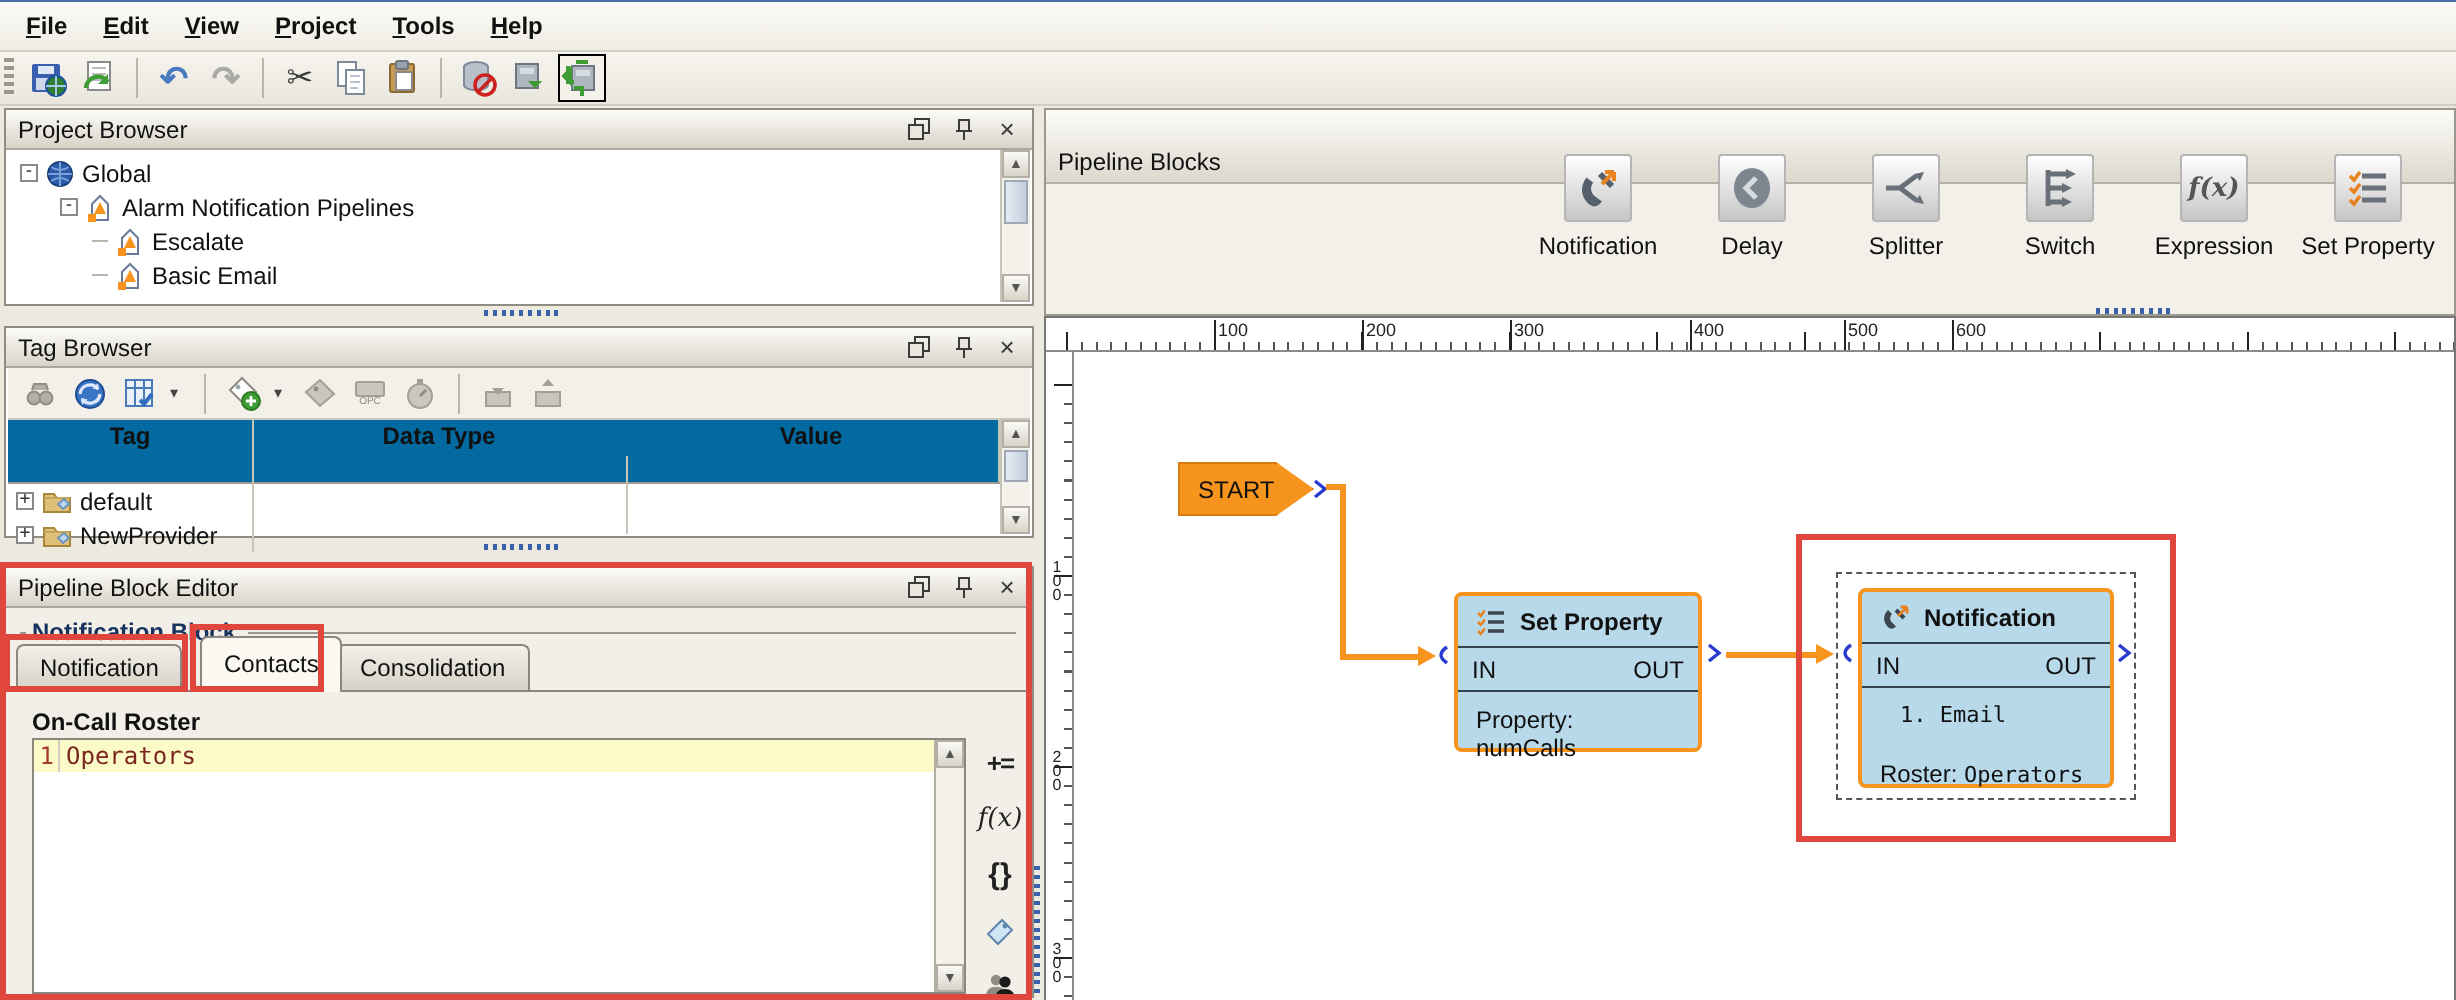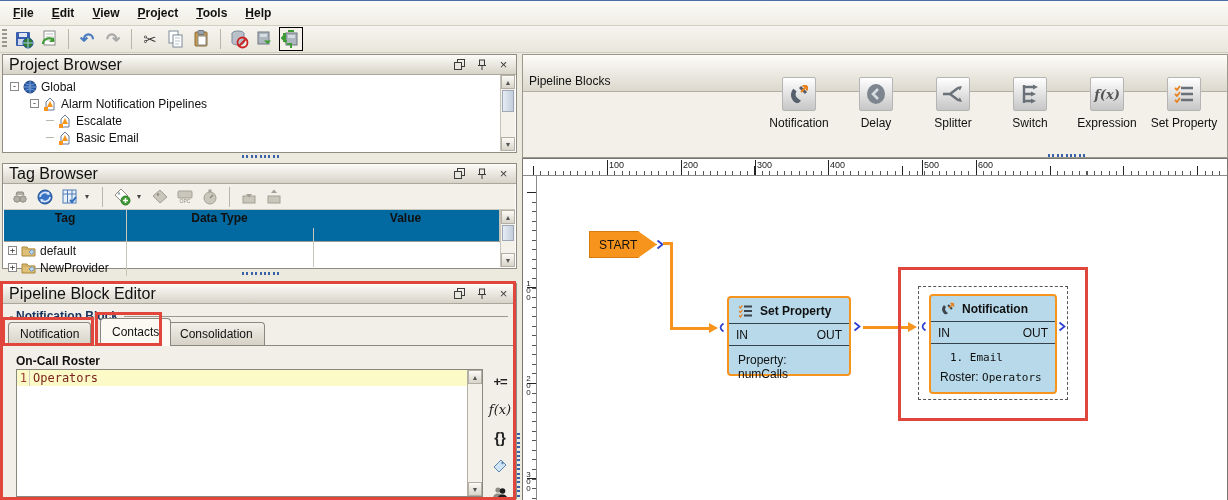--- a/index.html
+++ b/index.html
@@ -17,21 +17,21 @@
   .grip { width:5px; height:20px; margin-right:3px; background:repeating-linear-gradient(180deg,#9a978d 0 2px,transparent 2px 4px); }
   .tbtn { width:24px; height:24px; display:flex; align-items:center; justify-content:center; border:1px solid transparent; }
   .tbtn.active { border:1px solid #000; background:#f3f1e9; }
   .tsep { width:1px; height:20px; background:#b9b5aa; margin:0 4px; }
   .glyph-undo { font-size:17px; font-weight:bold; color:#4a7ac0; }
   .glyph-redo { font-size:17px; font-weight:bold; color:#a9a9a9; }
   .glyph-cut  { font-size:16px; color:#3c3c3c; }
   
   .panel { position:absolute; border:1px solid #8f8c84; background:#fff; }
   .ptitle { height:20px; background:linear-gradient(#fdfcf8,#d7d3c8); border-bottom:1px solid #aaa79c; display:flex; align-items:center; padding:0 6px; }
-  .ptitle .t { flex:1; font-size:16px; }
+  .ptitle .t { flex:1; font-size:12px; }
   .picons { display:flex; align-items:center; gap:9px; }
   .picon { width:13px; height:13px; display:flex; align-items:center; justify-content:center; color:#3b3b3b; font-size:13px; line-height:13px; }
   
   .vscroll { position:absolute; width:15px; background:#f3f1ea; border-left:1px solid #c6c3b9; display:flex; flex-direction:column; }
   .sbtn { height:14px; background:linear-gradient(#fbfaf6,#d8d4c9); border:1px solid #b3afa4; font-size:7px; color:#555; display:flex; align-items:center; justify-content:center; }
   .sthumb { background:linear-gradient(90deg,#e6ecf3,#c2cedd); border:1px solid #9fa8b6; height:22px; margin:1px; }
   .sfill { flex:1; }
   
   .split-h { position:absolute; width:38px; height:3px; background:repeating-linear-gradient(90deg,#3a62a8 0 2px,transparent 2px 4.4px); }
   .split-v { position:absolute; width:3px; height:66px; background:repeating-linear-gradient(180deg,#3a62a8 0 2px,transparent 2px 4.4px); }
@@ -506,21 +506,21 @@
       </div>
     </div>
   </div>
   <div class="split-h" style="left:1048px; top:153px;"></div>
 
   <div class="canvas">
     <div class="hruler">
       <span class="hlab" style="left:84px;">100</span>
       <span class="hlab" style="left:158px;">200</span>
       <span class="hlab" style="left:232px;">300</span>
-      <span class="hlab" style="left:305px;">400</span>
+      <span class="hlab" style="left:322px;">400</span>
       <span class="hlab" style="left:379px;margin-left:20px;">500</span>
       <span class="hlab" style="left:453px;">600</span>
     </div>
     <div class="vruler">
       <span class="vlab" style="top:103px;">100</span>
       <span class="vlab" style="top:198px;">200</span>
       <span class="vlab" style="top:294px;">300</span>
     </div>
 
     <div class="start-block">
@@ -569,21 +569,21 @@
             <path d="M8 3l4 4" stroke="#3c444c" stroke-width="2"></path>
             <path d="M9 6l4.5-4.5M13.5 1.5h-3.2M13.5 1.5v3.2" stroke="#e8821e" stroke-width="1.4" fill="none"></path>
           </svg>
         <span>Notification</span>
       </div>
       <div class="bio">
         <span>IN</span>
         <span>OUT</span>
       </div>
       <div class="bbody">
-        <div class="mono" style="padding-left:10px; margin-bottom:6px;">1. Email</div>
+        <div class="mono" style="padding-left:10px; margin-bottom:16px;">1. Email</div>
         <div>
           <span>Roster:</span>
           <span class="mono">Operators</span>
         </div>
       </div>
     </div>
     <span class="conn" style="left:535px; top:162px;"><svg width="8" height="11">
           <path d="M1.5 1.5L6.5 5.5L1.5 9.5" fill="none" stroke="#2a3bd0" stroke-width="1.7"></path>
         </svg></span>
   </div>

